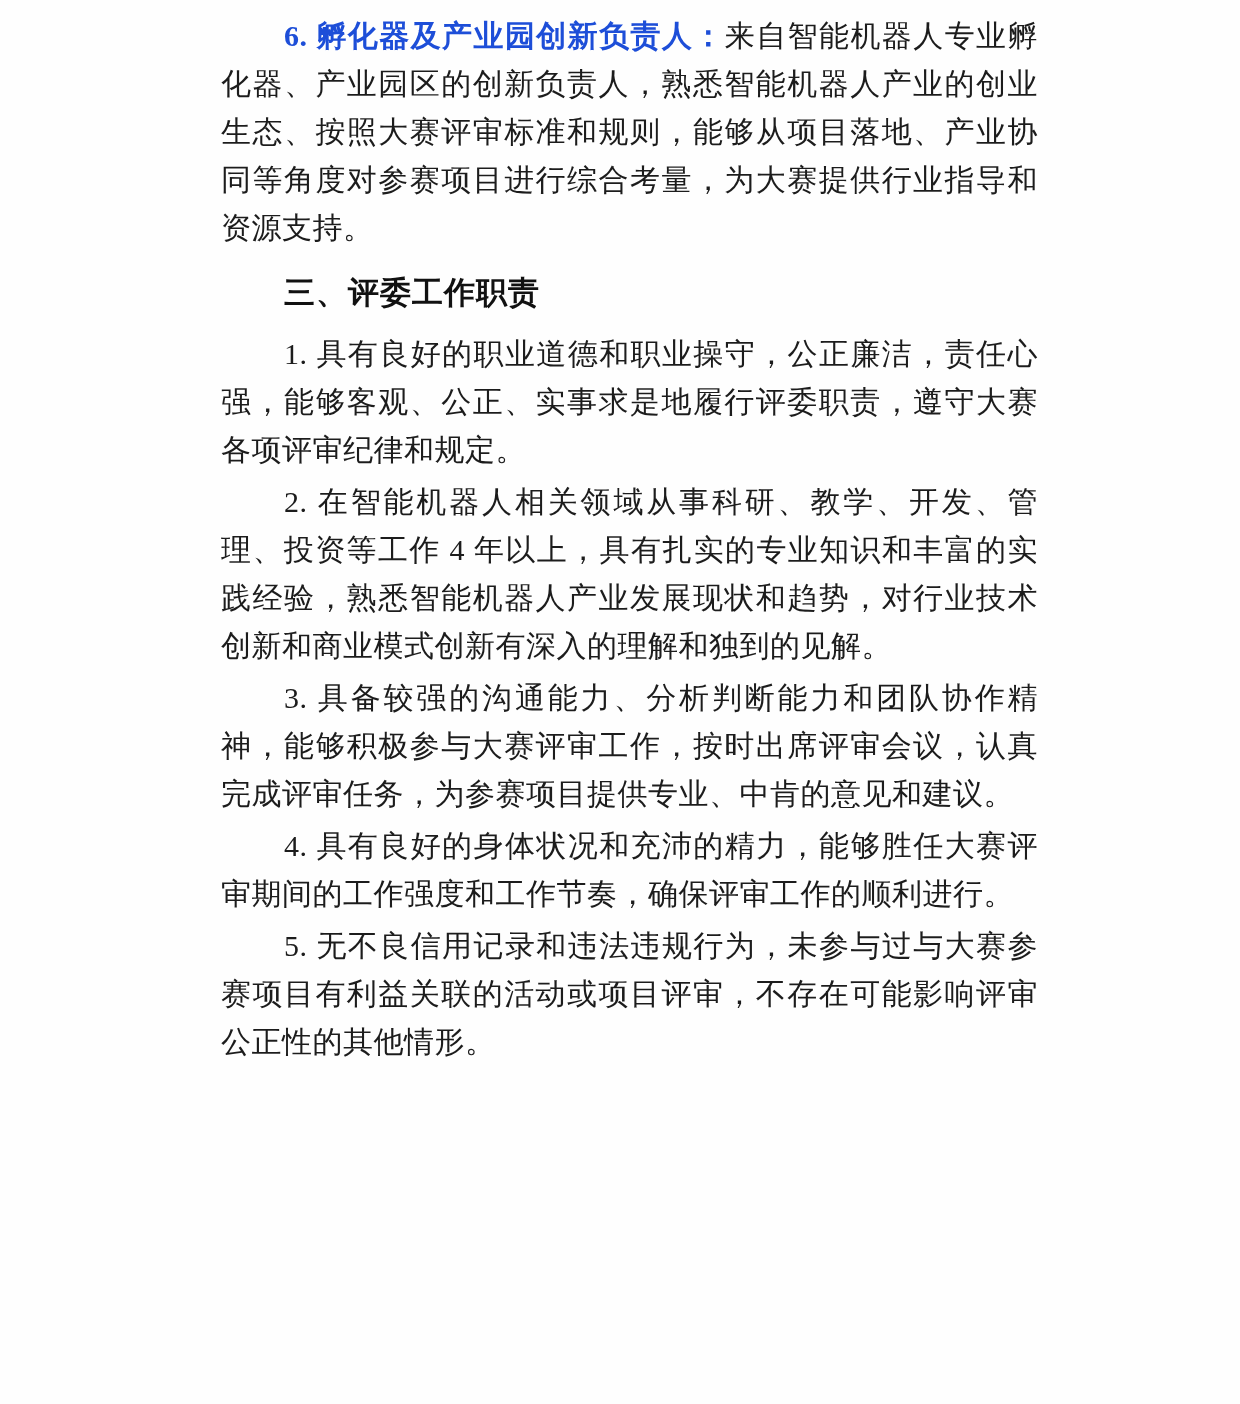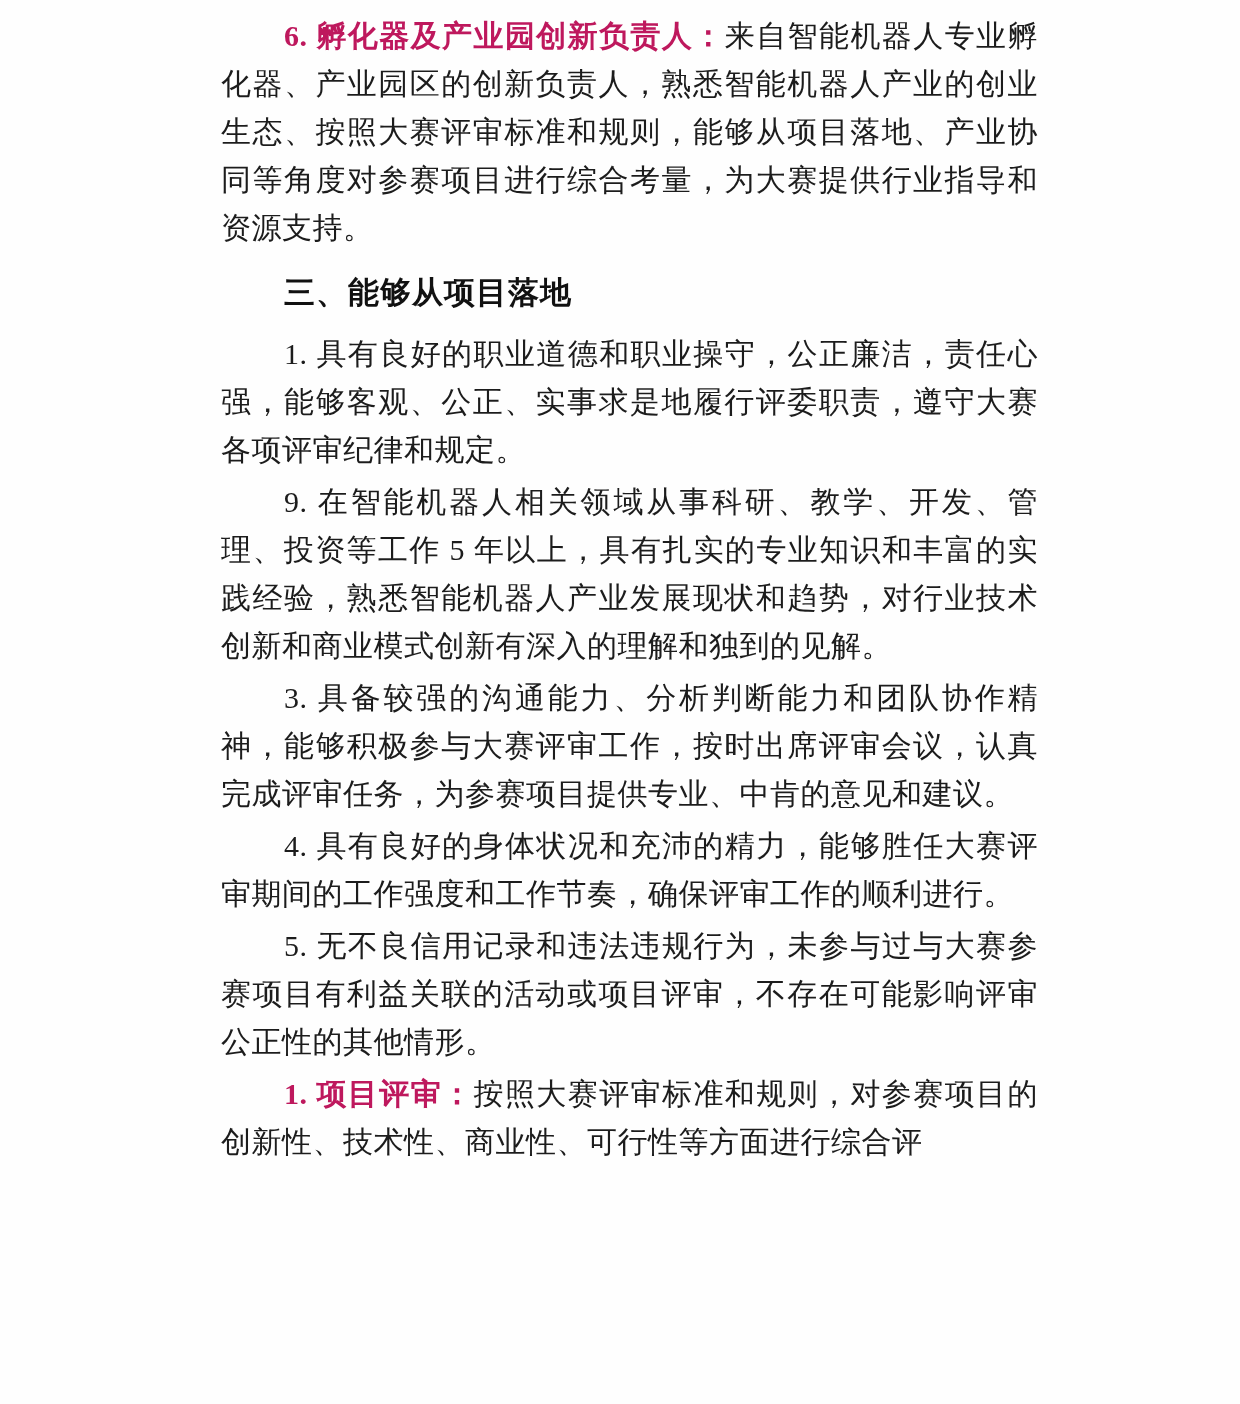--- a/index.html
+++ b/index.html
@@ -27,40 +27,39 @@
     font-size: 30px;
     line-height: 48px;
     color: #1c1c1c;
     text-align: justify;
     text-justify: inter-character;
     text-indent: 63px;
     letter-spacing: 0.5px;
   }
   .para .lead {
     font-weight: 700;
-    color: #be185d;
+    color: #1d4ed8;
   }
   .heading {
     font-family: "Liberation Sans", "DejaVu Sans", sans-serif;
     font-weight: 700;
     font-size: 31px;
     line-height: 44px;
     color: #111111;
     margin: 19px 0 15px 0;
     padding-left: 63px;
     letter-spacing: 1px;
   }
 </style>
 </head>
 <body>
 
 <div class="page">
   <div class="content" id="doc-content">
       <p class="para"><b class="lead">6. 孵化器及产业园创新负责人：</b><span>来自智能机器人专业孵化器、产业园区的创新负责人，熟悉智能机器人产业的创业生态、按照大赛评审标准和规则，能够从项目落地、产业协同等角度对参赛项目进行综合考量，为大赛提供行业指导和资源支持。</span></p>
-      <h2 class="heading"><span>三、能够从项目落地</span></h2>
+      <h2 class="heading"><span>三、评委工作职责</span></h2>
       <p class="para"><span>1. 具有良好的职业道德和职业操守，公正廉洁，责任心强，能够客观、公正、实事求是地履行评委职责，遵守大赛各项评审纪律和规定。</span></p>
-      <p class="para"><span>9. 在智能机器人相关领域从事科研、教学、开发、管理、投资等工作 5 年以上，具有扎实的专业知识和丰富的实践经验，熟悉智能机器人产业发展现状和趋势，对行业技术创新和商业模式创新有深入的理解和独到的见解。</span></p>
+      <p class="para"><span>2. 在智能机器人相关领域从事科研、教学、开发、管理、投资等工作 4 年以上，具有扎实的专业知识和丰富的实践经验，熟悉智能机器人产业发展现状和趋势，对行业技术创新和商业模式创新有深入的理解和独到的见解。</span></p>
       <p class="para"><span>3. 具备较强的沟通能力、分析判断能力和团队协作精神，能够积极参与大赛评审工作，按时出席评审会议，认真完成评审任务，为参赛项目提供专业、中肯的意见和建议。</span></p>
       <p class="para"><span>4. 具有良好的身体状况和充沛的精力，能够胜任大赛评审期间的工作强度和工作节奏，确保评审工作的顺利进行。</span></p>
       <p class="para"><span>5. 无不良信用记录和违法违规行为，未参与过与大赛参赛项目有利益关联的活动或项目评审，不存在可能影响评审公正性的其他情形。</span></p>
-      <p class="para"><b class="lead">1. 项目评审：</b><span>按照大赛评审标准和规则，对参赛项目的创新性、技术性、商业性、可行性等方面进行综合评</span></p>
     </div>
 </div>
 
 </body></html>

